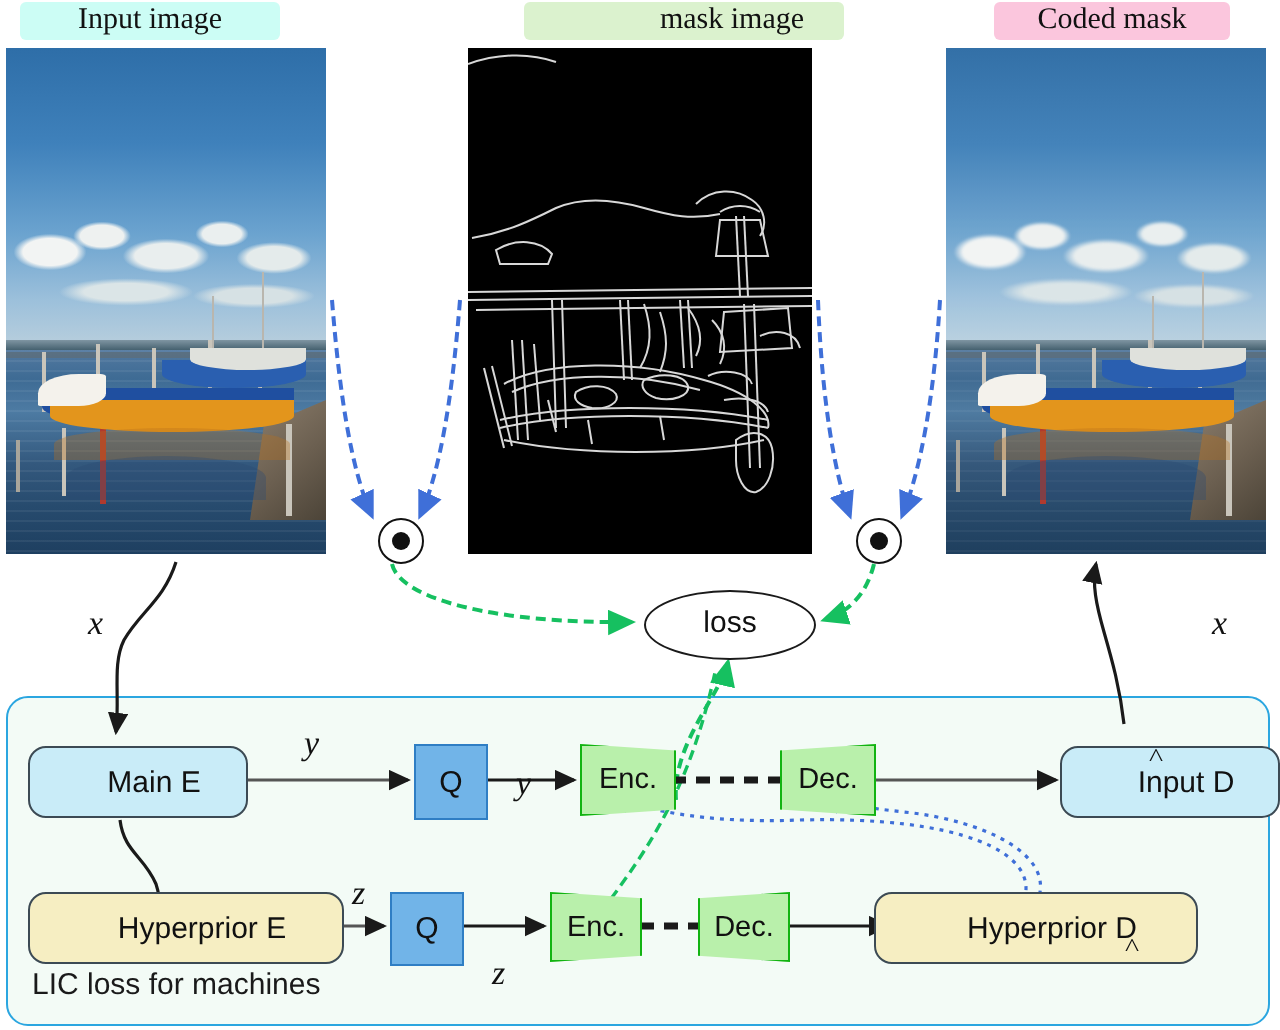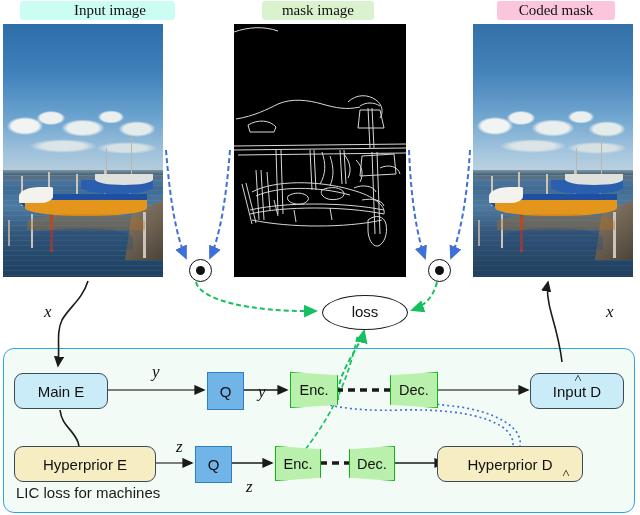--- a/index.html
+++ b/index.html
@@ -5,22 +5,22 @@
   html,body{margin:0;padding:0;background:#ffffff;}
   body{width:640px;height:515px;position:relative;overflow:hidden;
        font-family:"Liberation Sans",sans-serif;}
 
   
   .caption{
     position:absolute;top:1px;height:19px;line-height:19px;
     font-family:"Liberation Serif",serif;font-size:15px;color:#111;
     text-align:center;border-radius:3px;white-space:nowrap;
   }
-  #cap-input{left:20px;width:130px;background:#ccfdf5;padding-left:25px;}
-  #cap-mask{left:262px;width:112px;background:#dbf2ce;}
+  #cap-input{left:10px;width:130px;background:#ccfdf5;}
+  #cap-mask{left:262px;width:112px;background:#dbf2ce;padding-left:48px;}
   #cap-coded{left:497px;width:118px;background:#fbc6dd;}
 
   
   .photo{position:absolute;top:24px;width:160px;height:253px;overflow:hidden;}
   #photo-input{left:3px;}
   #photo-coded{left:473px;}
   #photo-mask{left:234px;width:172px;background:#000;}
 
   
   .sky{position:absolute;left:0;right:0;top:0;height:150px;
@@ -70,21 +70,21 @@
   
   #lic-box{
     position:absolute;left:3px;top:348px;width:630px;height:163px;
     border:1.8px solid #2ba6e0;border-radius:11px;background:#f3fbf6;
   }
   #lic-caption{position:absolute;left:16px;top:484px;font-size:15px;color:#1a1a1a;}
 
   
   .blk{position:absolute;display:flex;align-items:center;justify-content:center;
        font-size:15px;color:#111;white-space:nowrap;}
-  .rounded{border-radius:9px;border:1.2px solid #3c4a54;}
+  .rounded{border-radius:9px;border:1.2px solid #3c4a54;padding-left:16px;}
   .cyan{background:#c9ecf8;}
   .cream{background:#f6eec2;}
   .qbox{background:#71b4e8;border:1.2px solid #2f7ec4;}
 
   .trap{position:absolute;font-size:14.5px;color:#111;display:flex;
         align-items:center;justify-content:center;white-space:nowrap;}
   .trap .face{position:absolute;inset:0;background:#b9f0ab;border:1.6px solid #12b312;}
   .trap .lbl{position:relative;z-index:2;}
   .trap.enc .face{clip-path:polygon(0 0,100% 9%,100% 91%,0 100%);}
   .trap.dec .face{clip-path:polygon(0 9%,100% 0,100% 100%,0 91%);}

